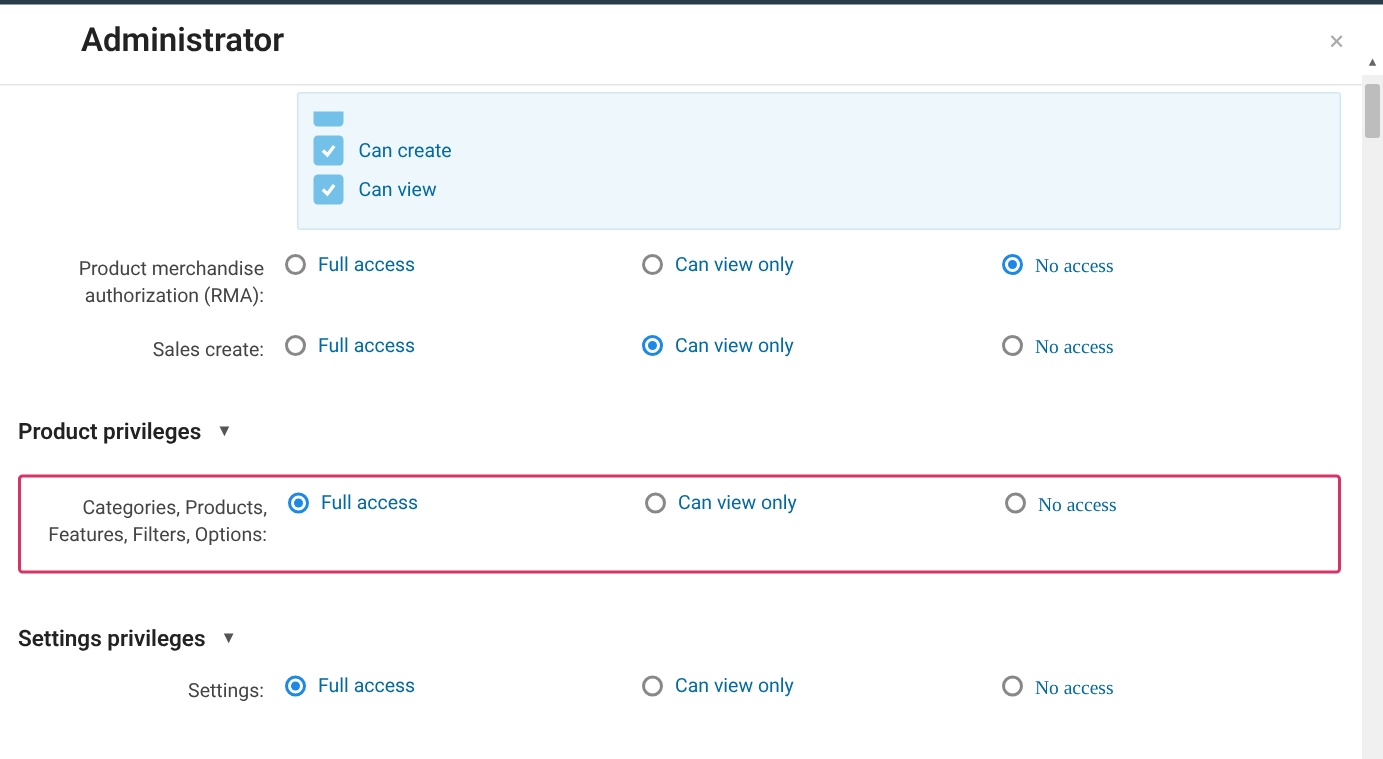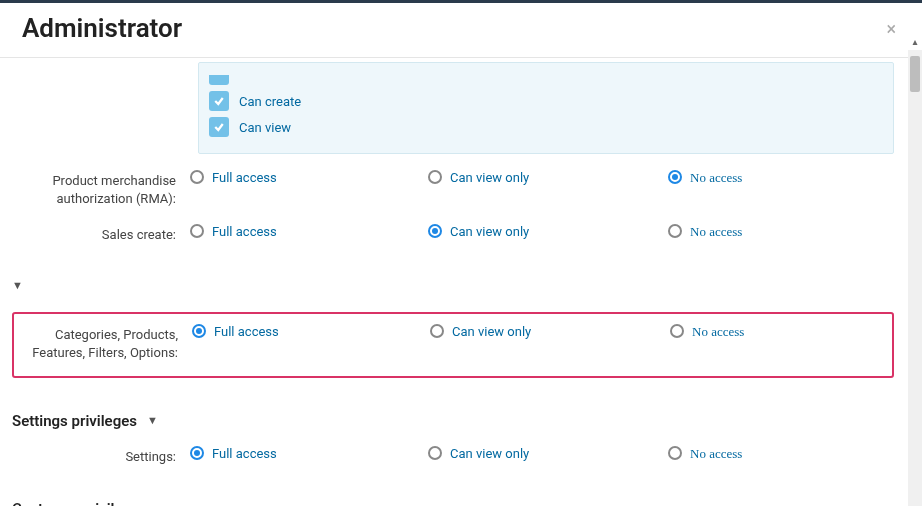--- a/index.html
+++ b/index.html
@@ -14,21 +14,21 @@
     position: relative;
   }
   .topbar { height: 3px; background: #2a3b4c; }
   .header {
     display: flex;
     align-items: center;
     justify-content: space-between;
     padding: 10px 22px 14px;
     border-bottom: 1px solid #e5e5e5;
   }
-  .header h1 { font-size: 26px; font-weight: 600; color: #222; }
+  .header h1 { font-size: 22px; font-weight: 600; color: #222; margin-left: 32px; }
   .close-x { color: #aaa; font-size: 18px; cursor: pointer; padding: 4px; }
   .content {
     height: 454px;
     overflow-y: auto;
     padding: 0 12px 20px 12px;
     position: relative;
   }
   .scroll-track {
     position: absolute; right: 0; top: 50px; bottom: 0; width: 14px;
     background: #f0f0f0;
@@ -179,20 +179,21 @@
           <span>Can view only</span>
         </label>
       <label class="opt">
           <span class="radio"></span>
           <span>No access</span>
         </label>
     </div>
   </div>
 
   <div class="section-head">
+    <span>Product privileges</span>
     <span class="caret">▼</span>
   </div>
 
   <div class="highlight">
     <div class="row">
       <div class="row-label">Categories, Products, Features, Filters, Options:</div>
       <div class="opts">
         <label class="opt">
             <span class="radio sel"></span>
             <span>Full access</span>

